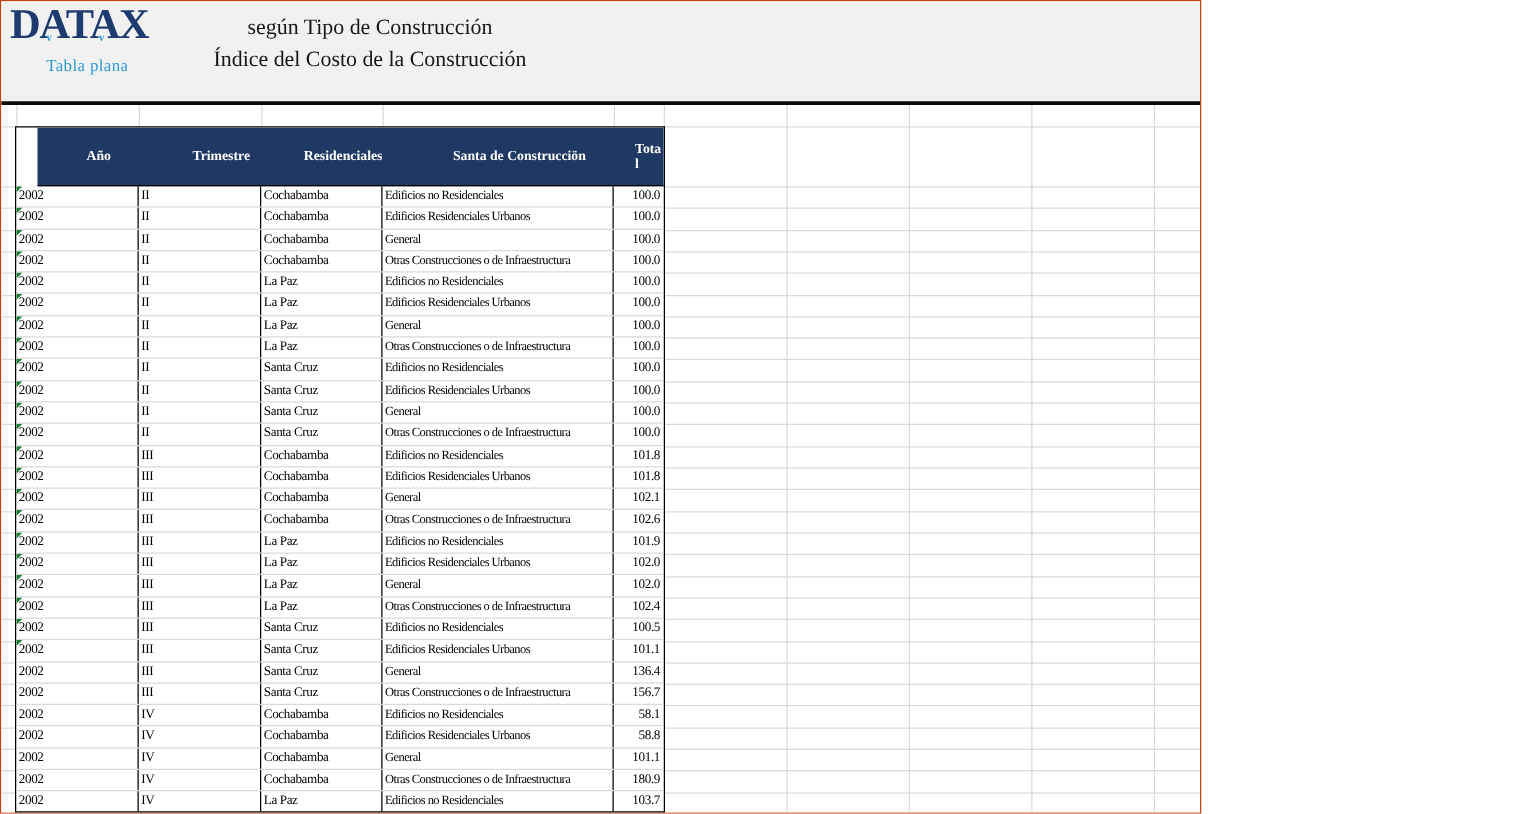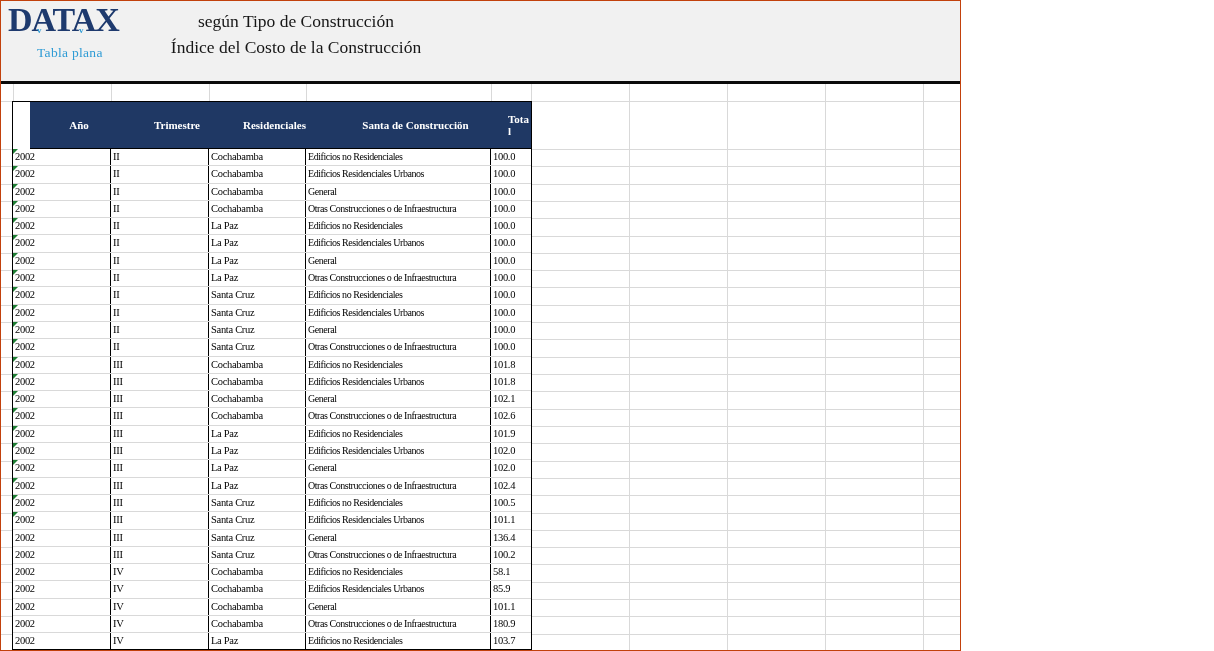--- a/index.html
+++ b/index.html
@@ -28,21 +28,21 @@
          background:var(--header-bg,#1F3864);color:#fff;font-weight:bold;font-size:11px;
          text-align:center;align-items:center;border-bottom:1px solid #000;box-sizing:border-box;margin-left:17px;}
   .tot{display:block;width:22px;margin:0 4px 0 auto;word-break:break-all;
        line-height:12px;text-align:left;}
   .row{display:grid;grid-template-columns:98px 98px 97px 185px 1fr;height:17.31px;
        border-bottom:1px solid var(--grid-line,#D9D9D9);box-sizing:border-box;}
   .cell{position:relative;overflow:hidden;white-space:nowrap;line-height:16.5px;
         padding:0 2px;font-size:10.5px;letter-spacing:-0.3px;color:#000;box-sizing:border-box;}
   .c0,.c1,.c2,.c3{border-right:1px solid #000;}
   .c3{font-size:10px;letter-spacing:-0.45px;}
-  .c4{text-align:left;padding-right:3px;}
+  .c4{text-align:right;padding-right:3px;}
   .flag{position:absolute;left:0;top:0;width:0;height:0;
         border-top:5px solid var(--flag-green,#1E7E34);border-right:5px solid transparent;}
 </style>
 </head>
 <body>
 
 <div class="screen">
 
   <div class="banner">
     <div class="logo">
@@ -276,35 +276,35 @@
             <div class="cell c1">III</div>
             <div class="cell c2">Santa Cruz</div>
             <div class="cell c3">General</div>
             <div class="cell c4">136.4</div>
           </div>
           <div class="row">
             <div class="cell c0">2002</div>
             <div class="cell c1">III</div>
             <div class="cell c2">Santa Cruz</div>
             <div class="cell c3">Otras Construcciones o de Infraestructura</div>
-            <div class="cell c4">100.2</div>
+            <div class="cell c4">156.7</div>
           </div>
           <div class="row">
             <div class="cell c0">2002</div>
             <div class="cell c1">IV</div>
             <div class="cell c2">Cochabamba</div>
             <div class="cell c3">Edificios no Residenciales</div>
             <div class="cell c4">58.1</div>
           </div>
           <div class="row">
             <div class="cell c0">2002</div>
             <div class="cell c1">IV</div>
             <div class="cell c2">Cochabamba</div>
             <div class="cell c3">Edificios Residenciales Urbanos</div>
-            <div class="cell c4">85.9</div>
+            <div class="cell c4">58.8</div>
           </div>
           <div class="row">
             <div class="cell c0">2002</div>
             <div class="cell c1">IV</div>
             <div class="cell c2">Cochabamba</div>
             <div class="cell c3">General</div>
             <div class="cell c4">101.1</div>
           </div>
           <div class="row">
             <div class="cell c0">2002</div>

